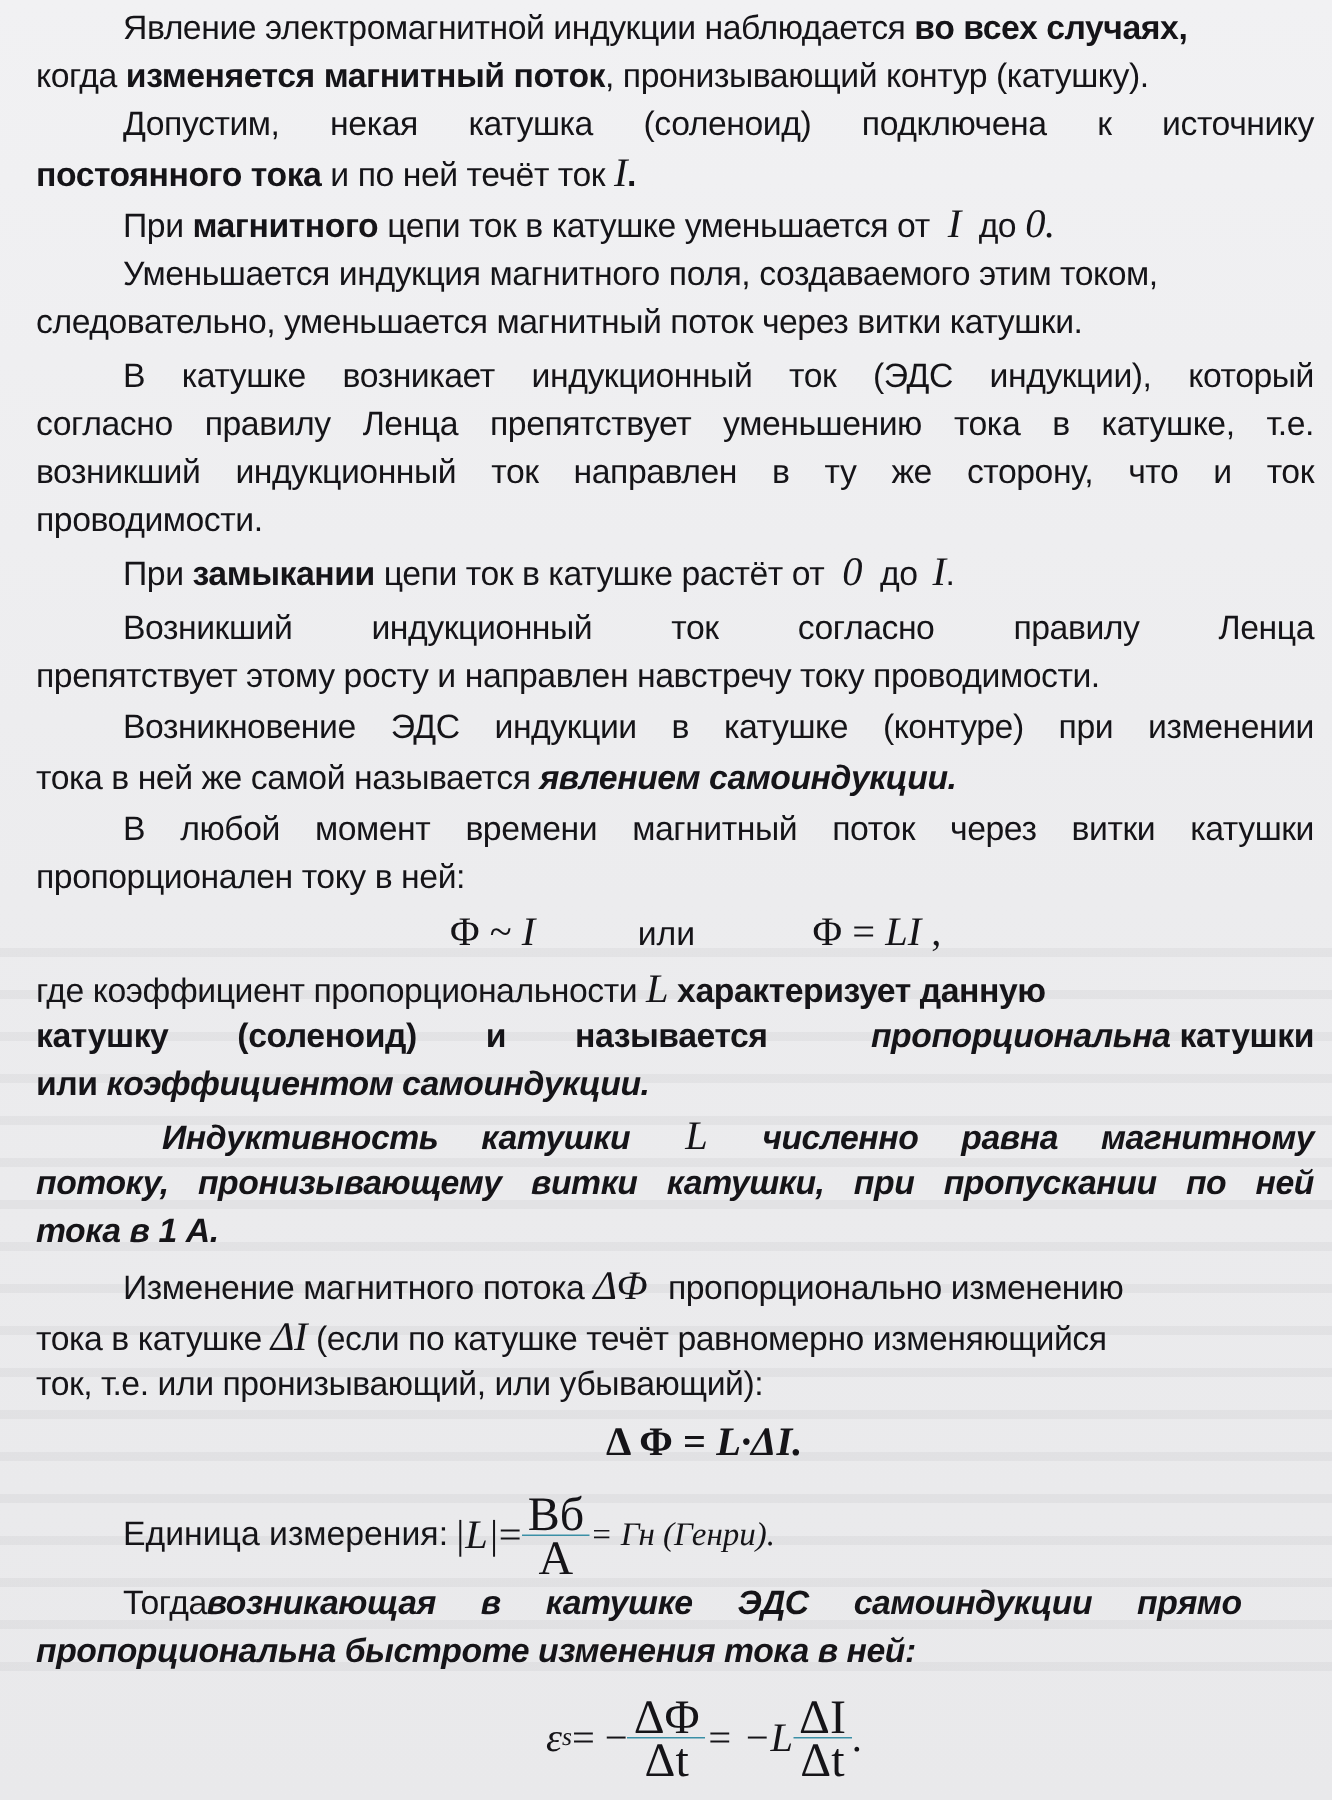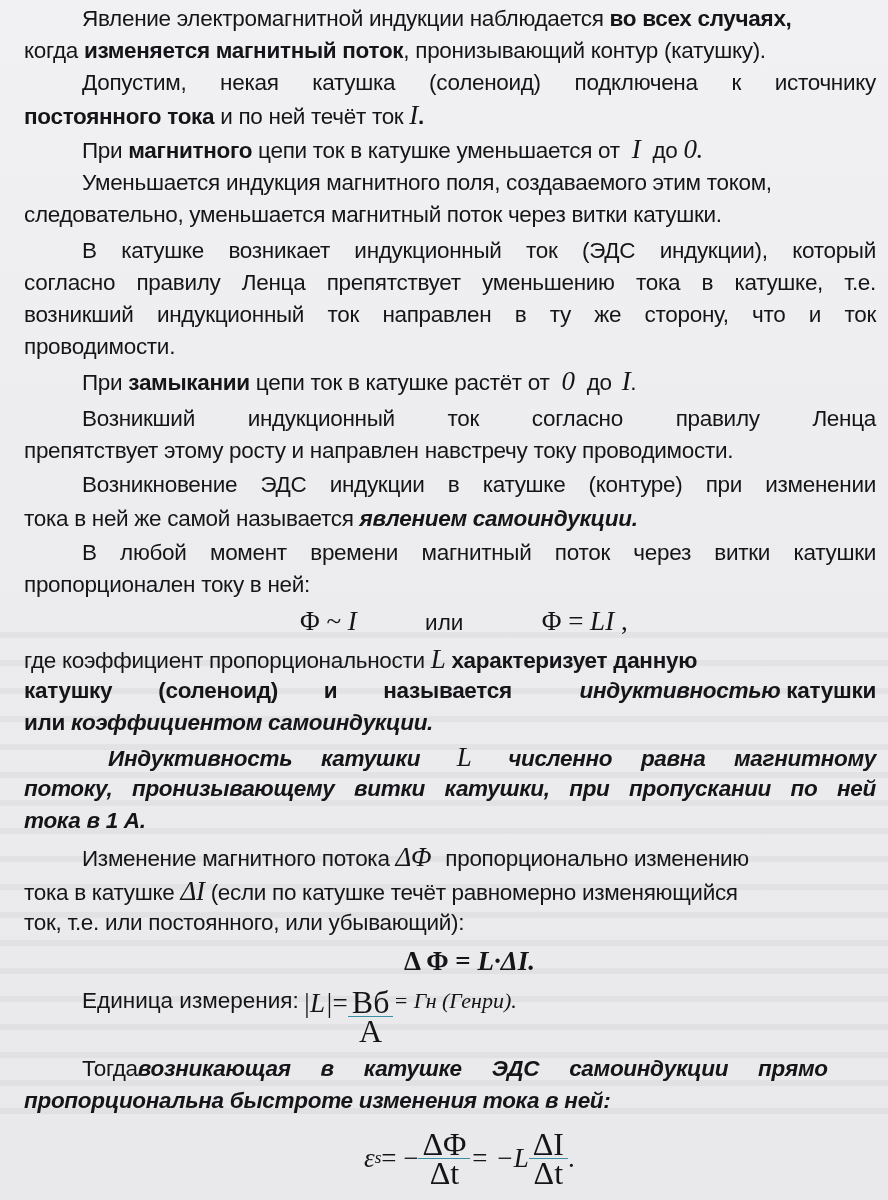--- a/index.html
+++ b/index.html
@@ -84,45 +84,45 @@
     <span class="mu">Φ ~ </span><span class="m">I</span>
     <span style="display:inline-block; margin-left:62px; margin-right:72px;">или</span>
     <span class="mu">Φ = </span><span class="m">LI</span><span class="mu"> ,</span>
   </div>
 
   <div class="line" style="top:644px">
     <span>где коэффициент пропорциональности </span><span class="m">L</span><span class="b"> характеризует  данную</span>
   </div>
   <div class="line" style="top:676px; display:flex; justify-content:space-between;">
     <span class="b" style="word-spacing:40px;">катушку (соленоид) и называется</span>
-    <span><span class="bi">индуктивностью</span><span class="b"> катушки</span></span>
+    <span><span class="bi">пропорциональна</span><span class="b"> катушки</span></span>
   </div>
   <div class="line" style="top:708px">
     <span class="b">или </span><span class="bi">коэффициентом самоиндукции.</span>
   </div>
 
   <div class="line just" style="top:742px; left:108px; width:768px;">
     <span class="bi">Индуктивность катушки </span><span class="m" style="margin:0 8px">L</span><span class="bi"> численно равна магнитному</span>
   </div>
   <div class="line bi just" style="top:774px">потоку, пронизывающему витки катушки, при пропускании по ней</div>
   <div class="line bi" style="top:806px">тока в 1 А.</div>
 
   <div class="line ind" style="top:842px">
     <span>Изменение магнитного потока </span><span class="m" style="margin-right:8px">ΔΦ</span><span> пропорционально изменению</span>
   </div>
   <div class="line" style="top:876px">
     <span>тока в катушке </span><span class="m">ΔI</span><span> (если по катушке течёт равномерно изменяющийся</span>
   </div>
-  <div class="line" style="top:908px">ток, т.е. или постоянного, или убывающий):</div>
+  <div class="line" style="top:908px">ток, т.е. или пронизывающий, или убывающий):</div>
 
   <div class="formula" style="left:404px; top:944px; line-height:34px;">
     <span class="b mu" style="font-style:normal">Δ Φ = </span><span class="m b">L·ΔI.</span>
   </div>
 
-  <div class="formula" style="left:82px; top:988px; height:70px; display:flex; align-items:flex-start;">
+  <div class="formula" style="left:82px; top:988px; height:70px; display:flex; align-items:center;">
     <span>Единица измерения: </span>
     <span class="m" style="margin-left:4px">|L|</span>
     <span class="mu"> = </span>
     <span class="frac">
       <span class="num">Вб</span>
       <span class="den">А</span>
     </span>
     <span class="m" style="font-size:22px"> = Гн (Генри).</span>
   </div>
 

